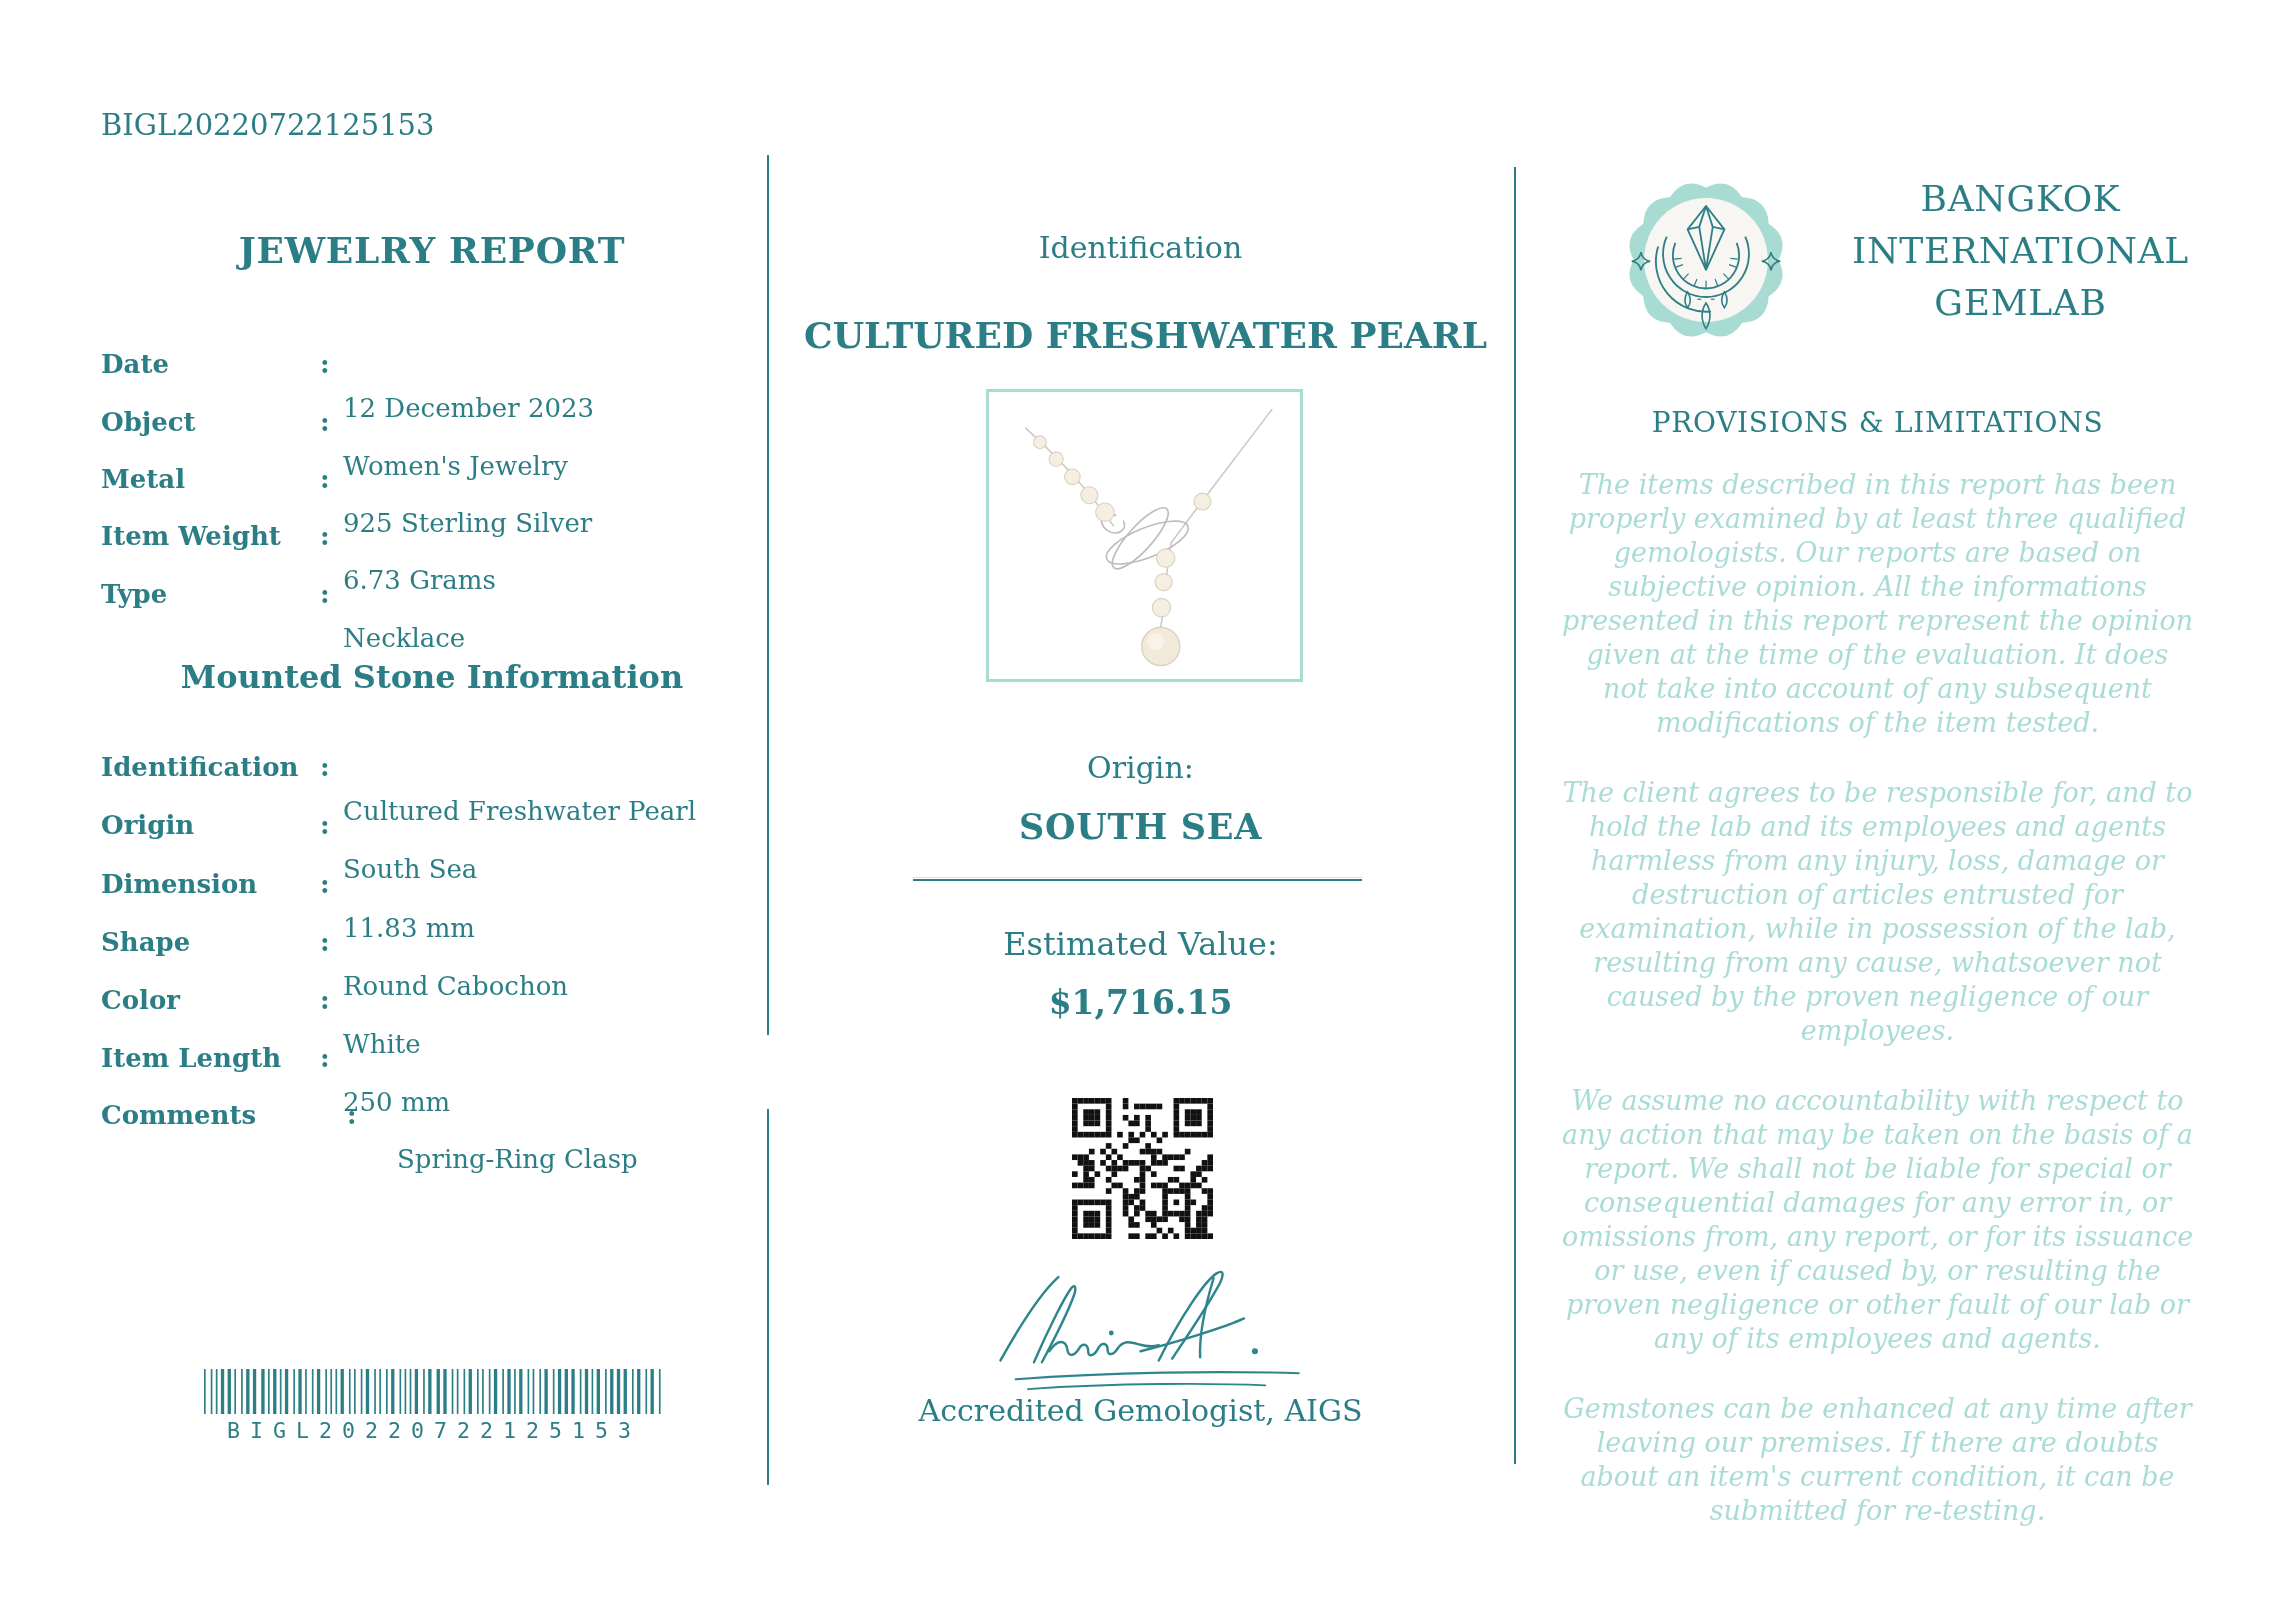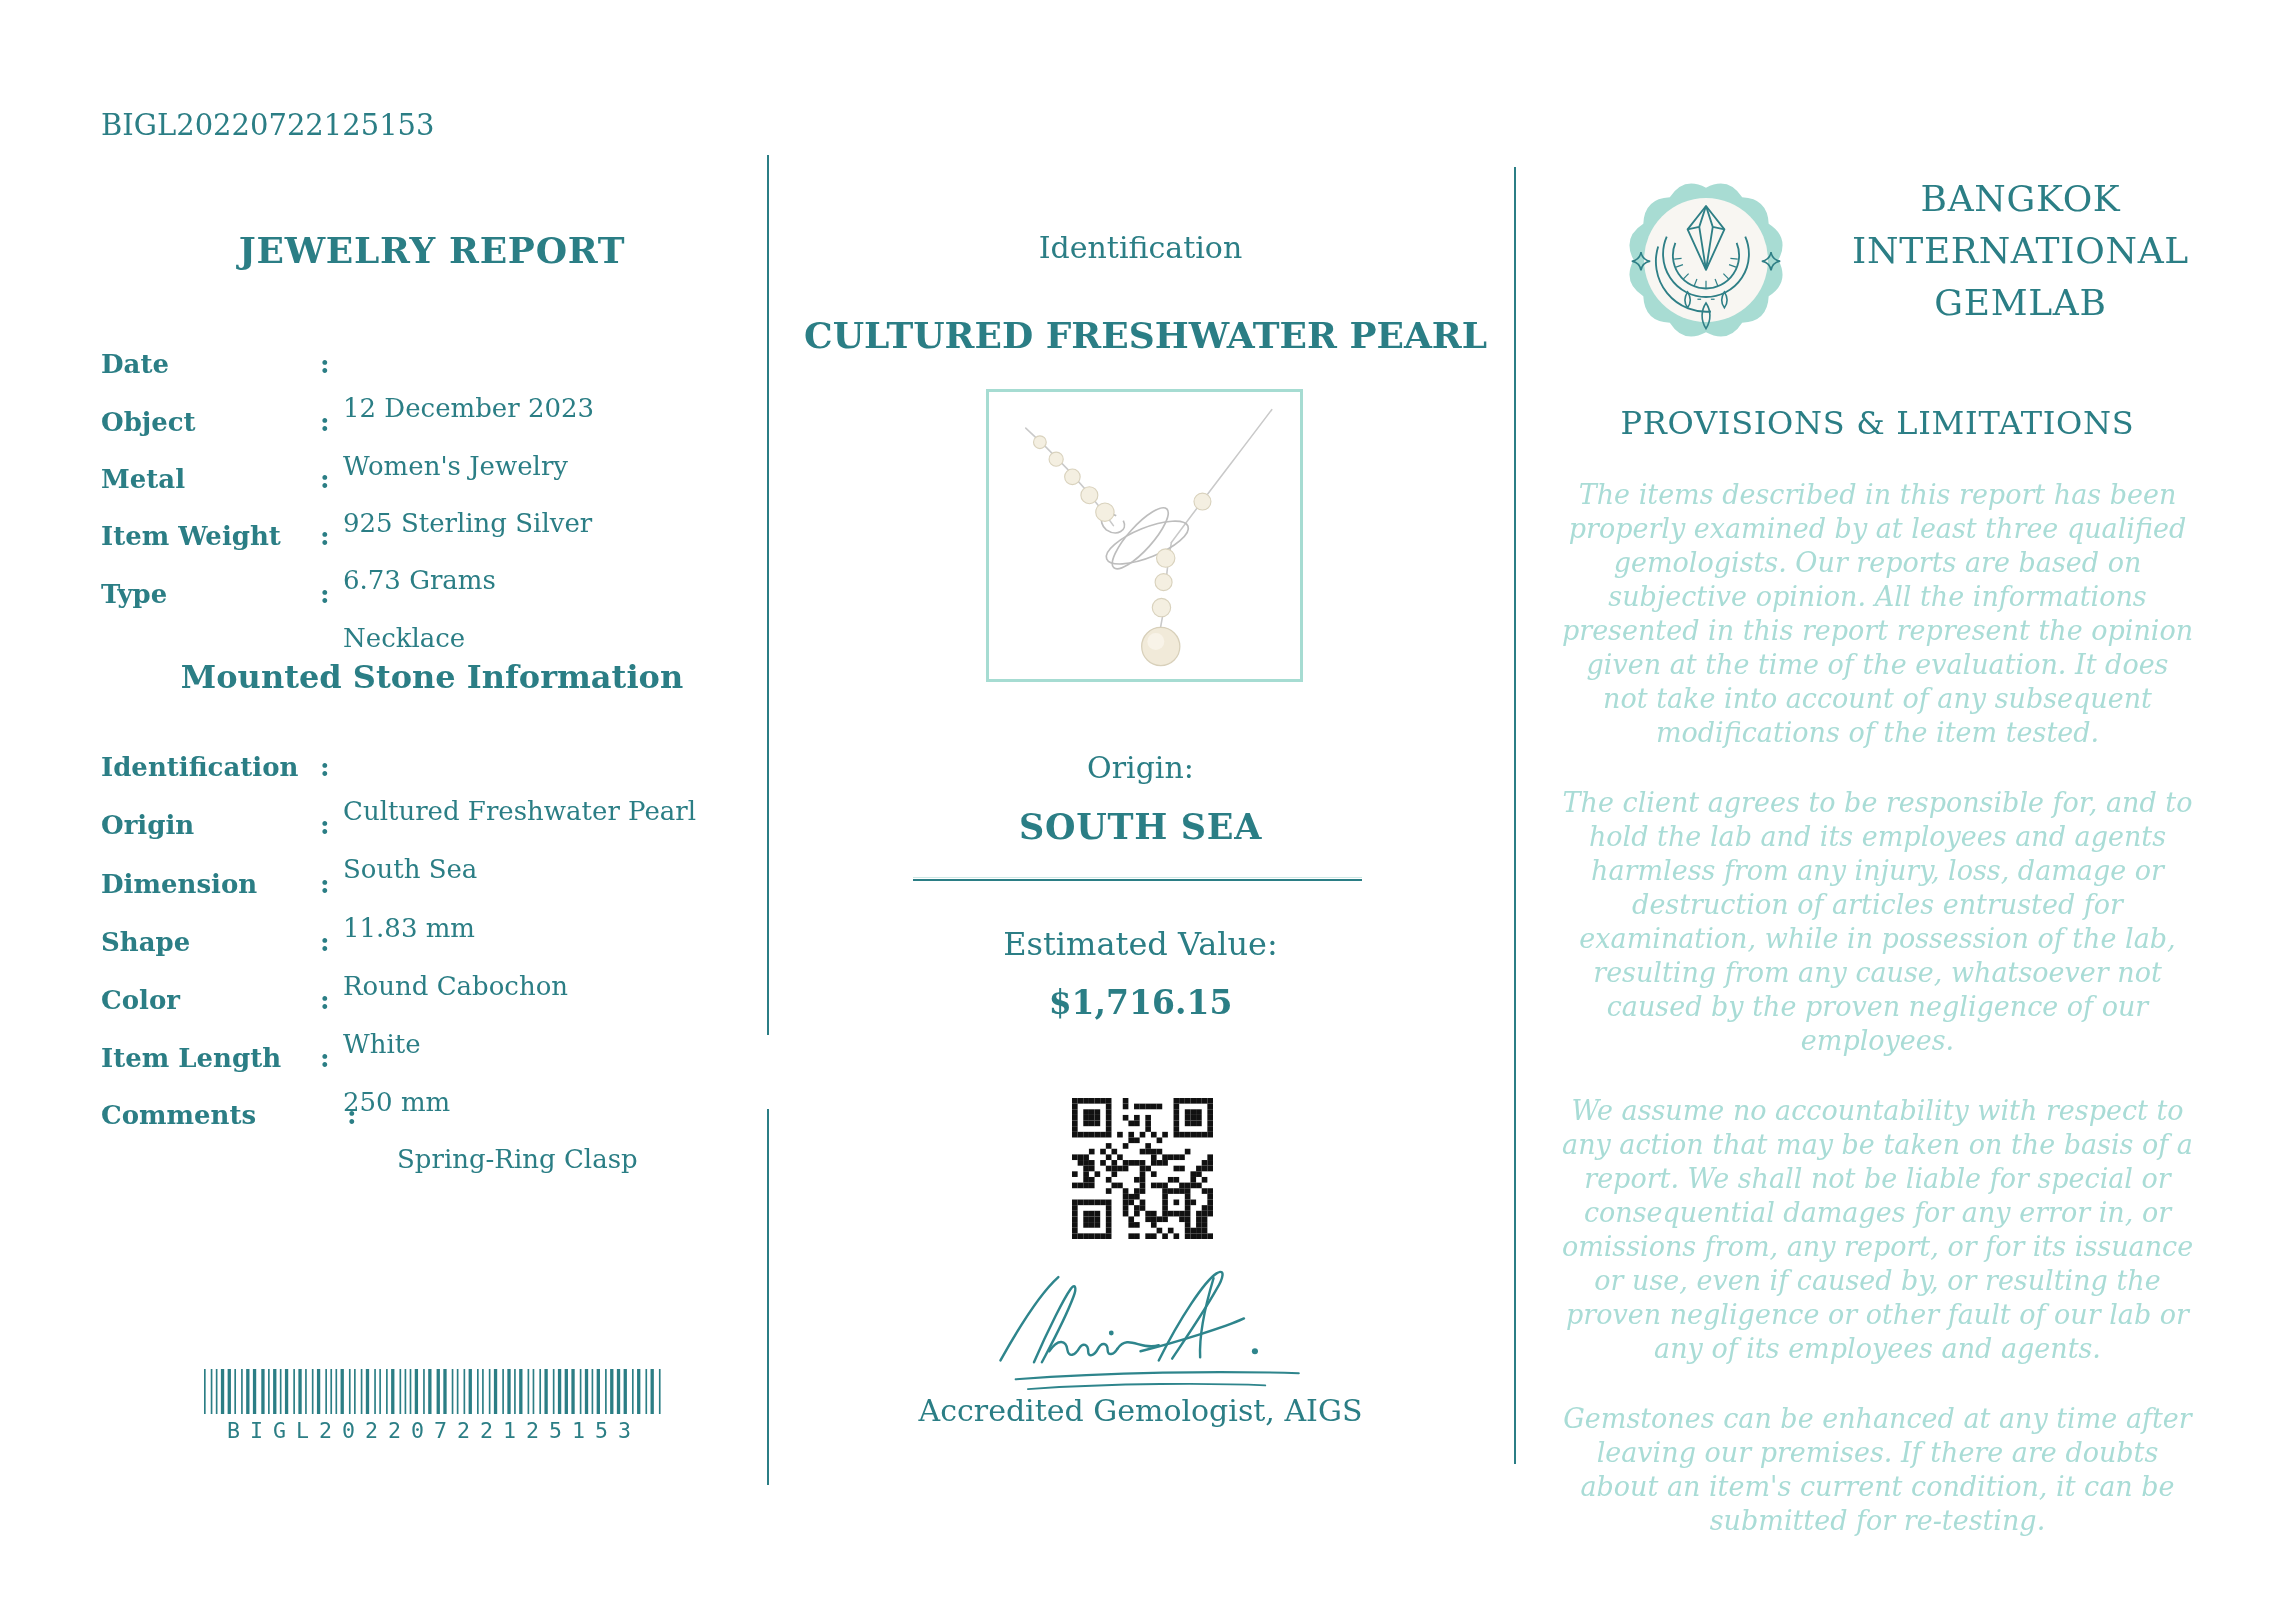--- a/index.html
+++ b/index.html
@@ -48,22 +48,22 @@
   .mid-divider{left:913px;top:879px;width:449px;height:2.2px;background:var(--teal,#2b7e85);}
   .est-label{left:804px;top:926px;width:673px;font-size:32px;line-height:36px;}
   .est-value{left:804px;top:981px;width:673px;font-size:33px;line-height:43px;font-weight:bold;}
   .qr-svg{left:1072px;top:1098px;width:141px;height:141px;fill:#111;}
   .sig-box{left:939px;top:1260px;width:403px;height:140px;}
   .sig-title{left:804px;top:1393px;width:673px;font-size:30px;line-height:35px;}
 
   
   .badge{left:1614px;top:168px;width:184px;height:184px;}
   .lab-name{left:1819px;top:173px;width:403px;font-size:36px;line-height:52px;letter-spacing:0.7px;}
-  .prov-title{left:1561px;top:405px;width:633px;font-size:32px;line-height:36px;letter-spacing:0.7px;}
-  .prov-text{left:1561px;top:478px;width:633px;font-size:27px;line-height:34px;
+  .prov-title{left:1561px;top:405px;width:633px;font-size:28px;line-height:36px;letter-spacing:0.7px;}
+  .prov-text{left:1561px;top:468px;width:633px;font-size:27px;line-height:34px;
     font-style:italic;color:var(--light,#a9dcd6);}
   .prov-text p{margin:0 0 36px 0;}
 
   svg{display:block;}
 </style>
 </head>
 <body>
 
 <div class="page">
 

